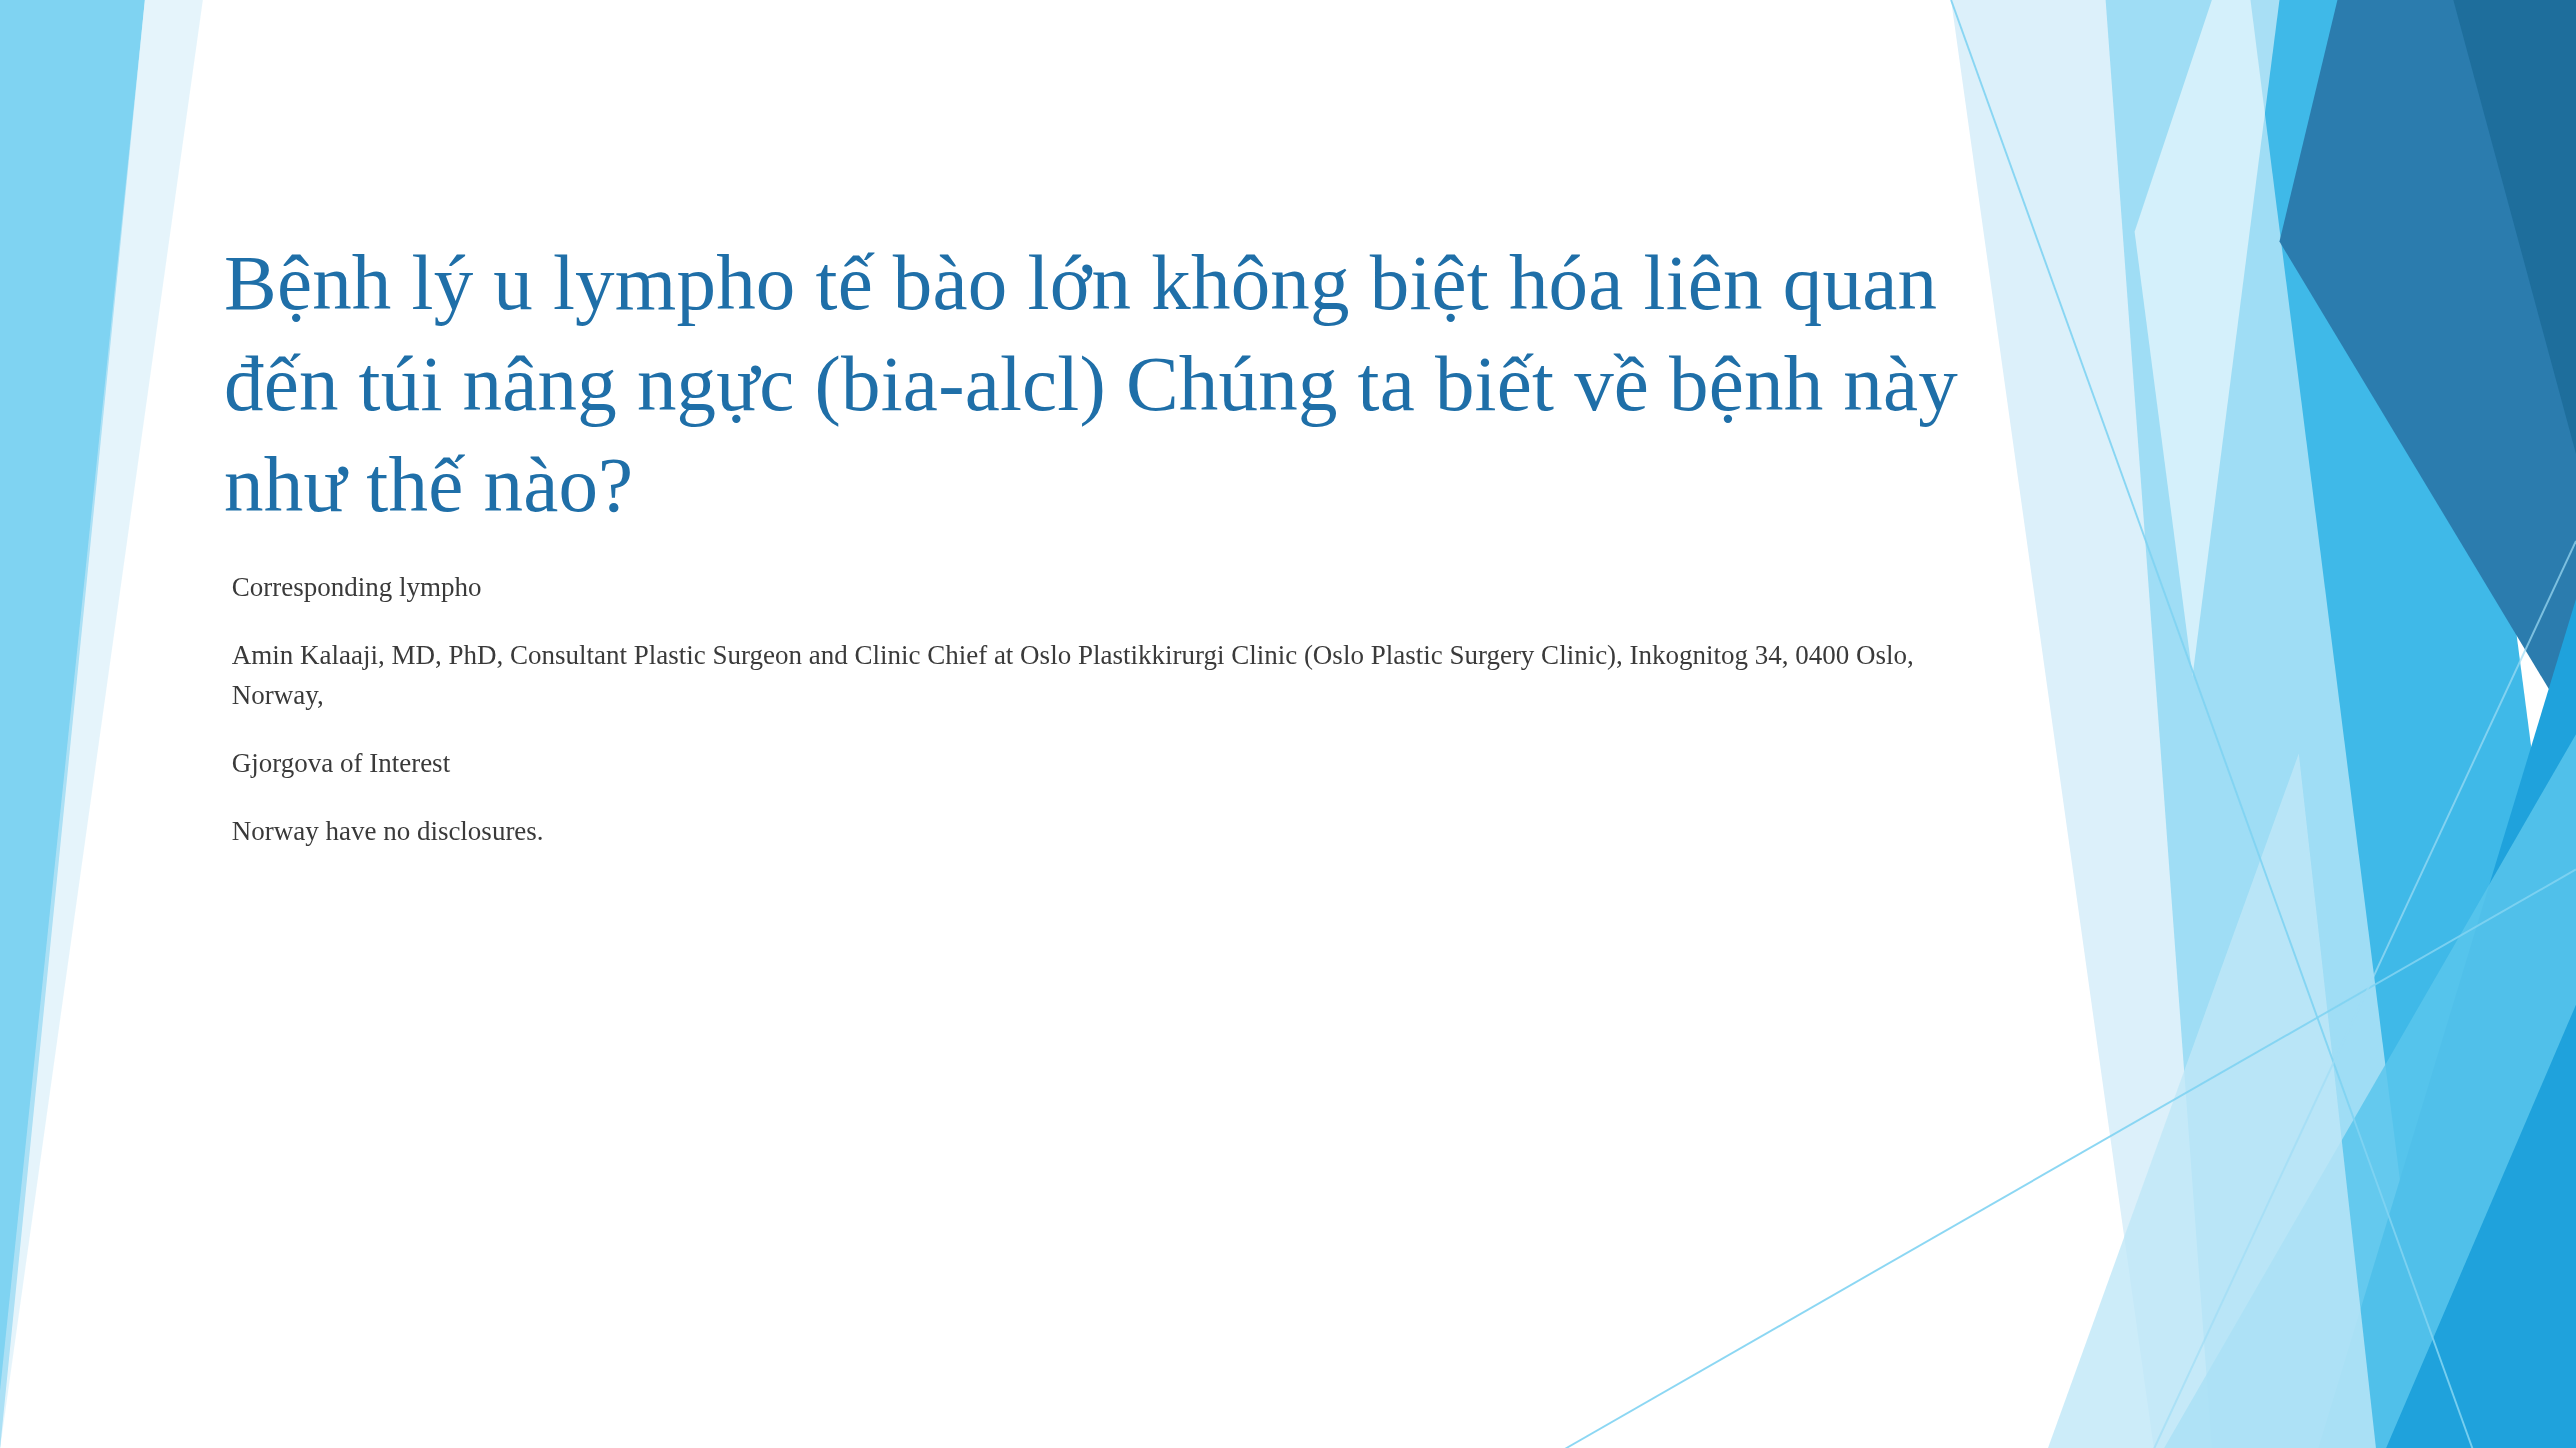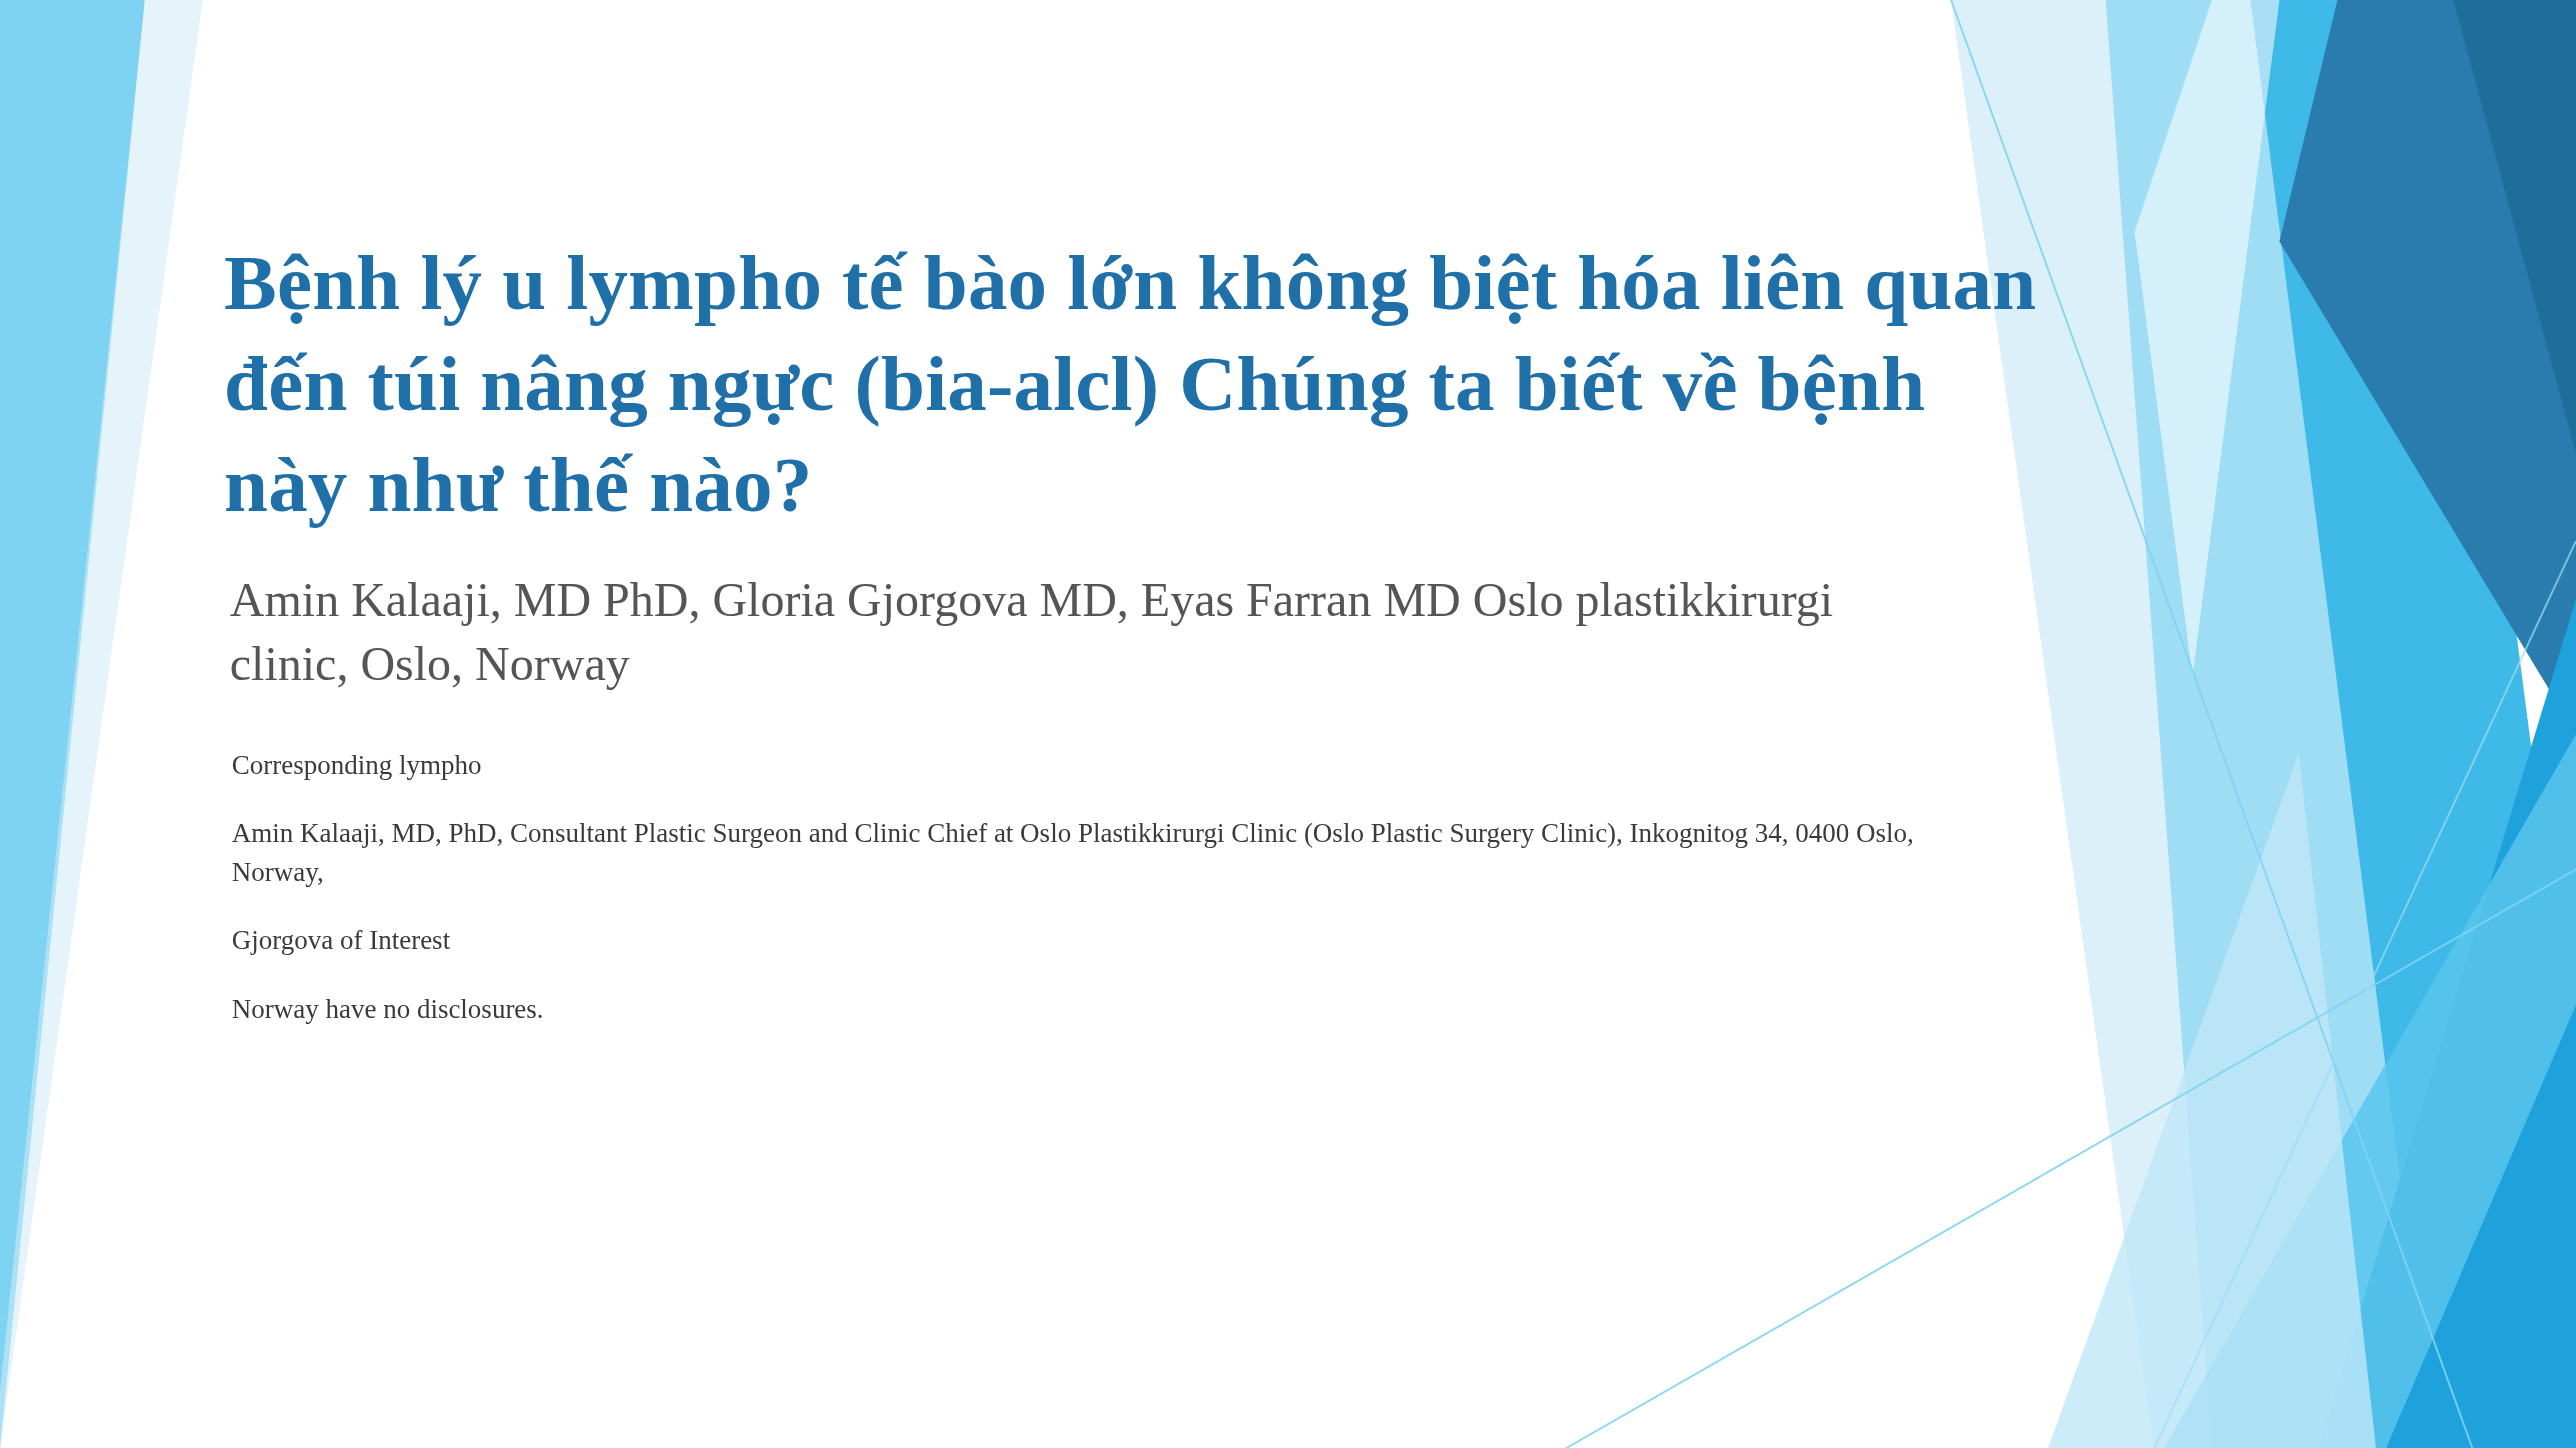--- a/index.html
+++ b/index.html
@@ -35,21 +35,21 @@
     position: absolute;
     left: 224px;
     top: 232px;
     width: 1787px;
   }
 
   .slide-title {
     color: #1F6FA8;
     font-size: 79px;
     line-height: 1.28;
-    font-weight: bold;
+    font-weight: normal;
     letter-spacing: 0.2px;
     margin: 0 0 33px 0;
     width: 1835px;
   }
 
   .authors {
     color: #555555;
     font-size: 48px;
     line-height: 1.33;
     margin: 0 0 50px 5.8px;
@@ -90,21 +90,20 @@
 
     <polyline points="2020,0 2560,1500" fill="none" stroke="#7FD3F2" stroke-width="2" opacity="0.9"></polyline>
     <polyline points="1620,1500 2667,900" fill="none" stroke="#7FD3F2" stroke-width="2" opacity="0.9"></polyline>
     <polyline points="2230,1500 2667,560" fill="none" stroke="#9FDDF5" stroke-width="2" opacity="0.7"></polyline>
   </svg>
 
   <div class="content">
 
     <h1 class="slide-title">Bệnh lý u lympho tế bào lớn không biệt hóa liên quan đến túi nâng ngực (bia-alcl) Chúng ta biết về bệnh này như thế nào?</h1>
 
-    <div class="authors">Amin Kalaaji, MD PhD, Gloria Gjorgova MD, Eyas Farran MD Oslo plastikkirurgi clinic, Oslo, Norway</div>
 
     <div class="meta-block">
       <p class="meta-line">Corresponding lympho</p>
 
       <p class="meta-line">Amin Kalaaji, MD, PhD, Consultant Plastic Surgeon and Clinic Chief at Oslo Plastikkirurgi Clinic (Oslo Plastic Surgery Clinic), Inkognitog 34, 0400 Oslo, Norway,</p>
 
 
       <p class="meta-line">Gjorgova of Interest</p>
 
       <p class="meta-line">Norway have no disclosures.</p>

